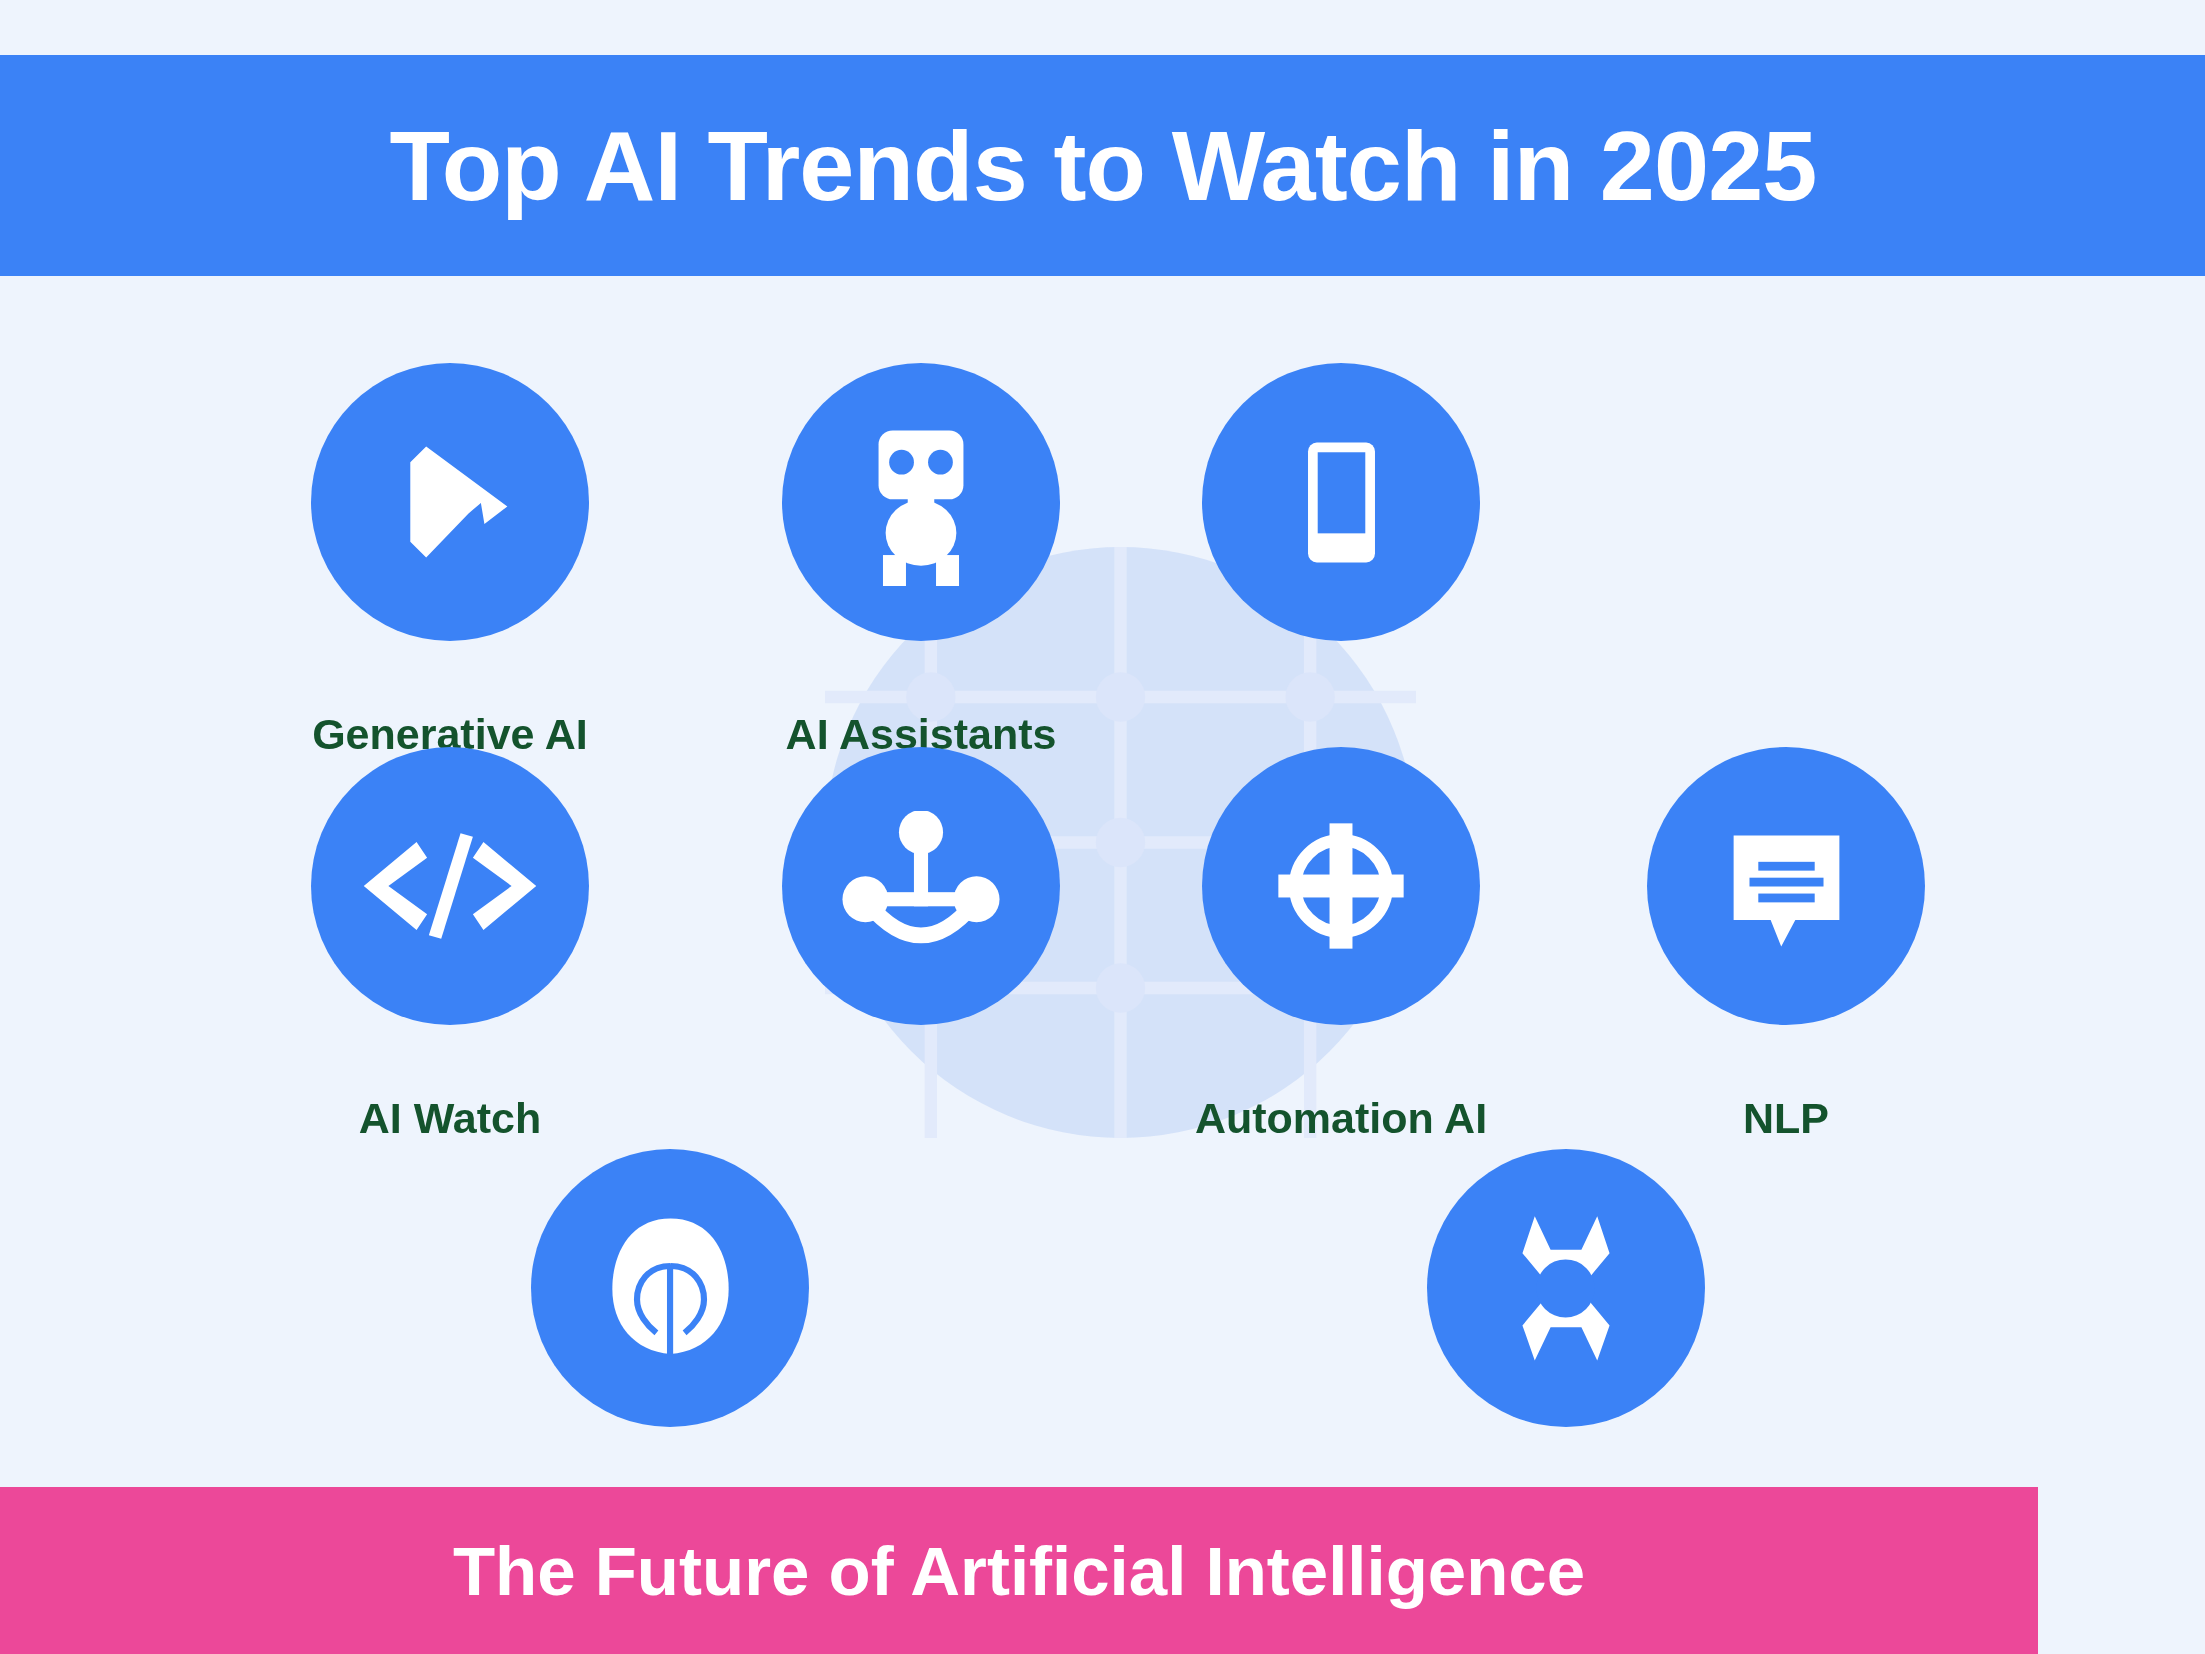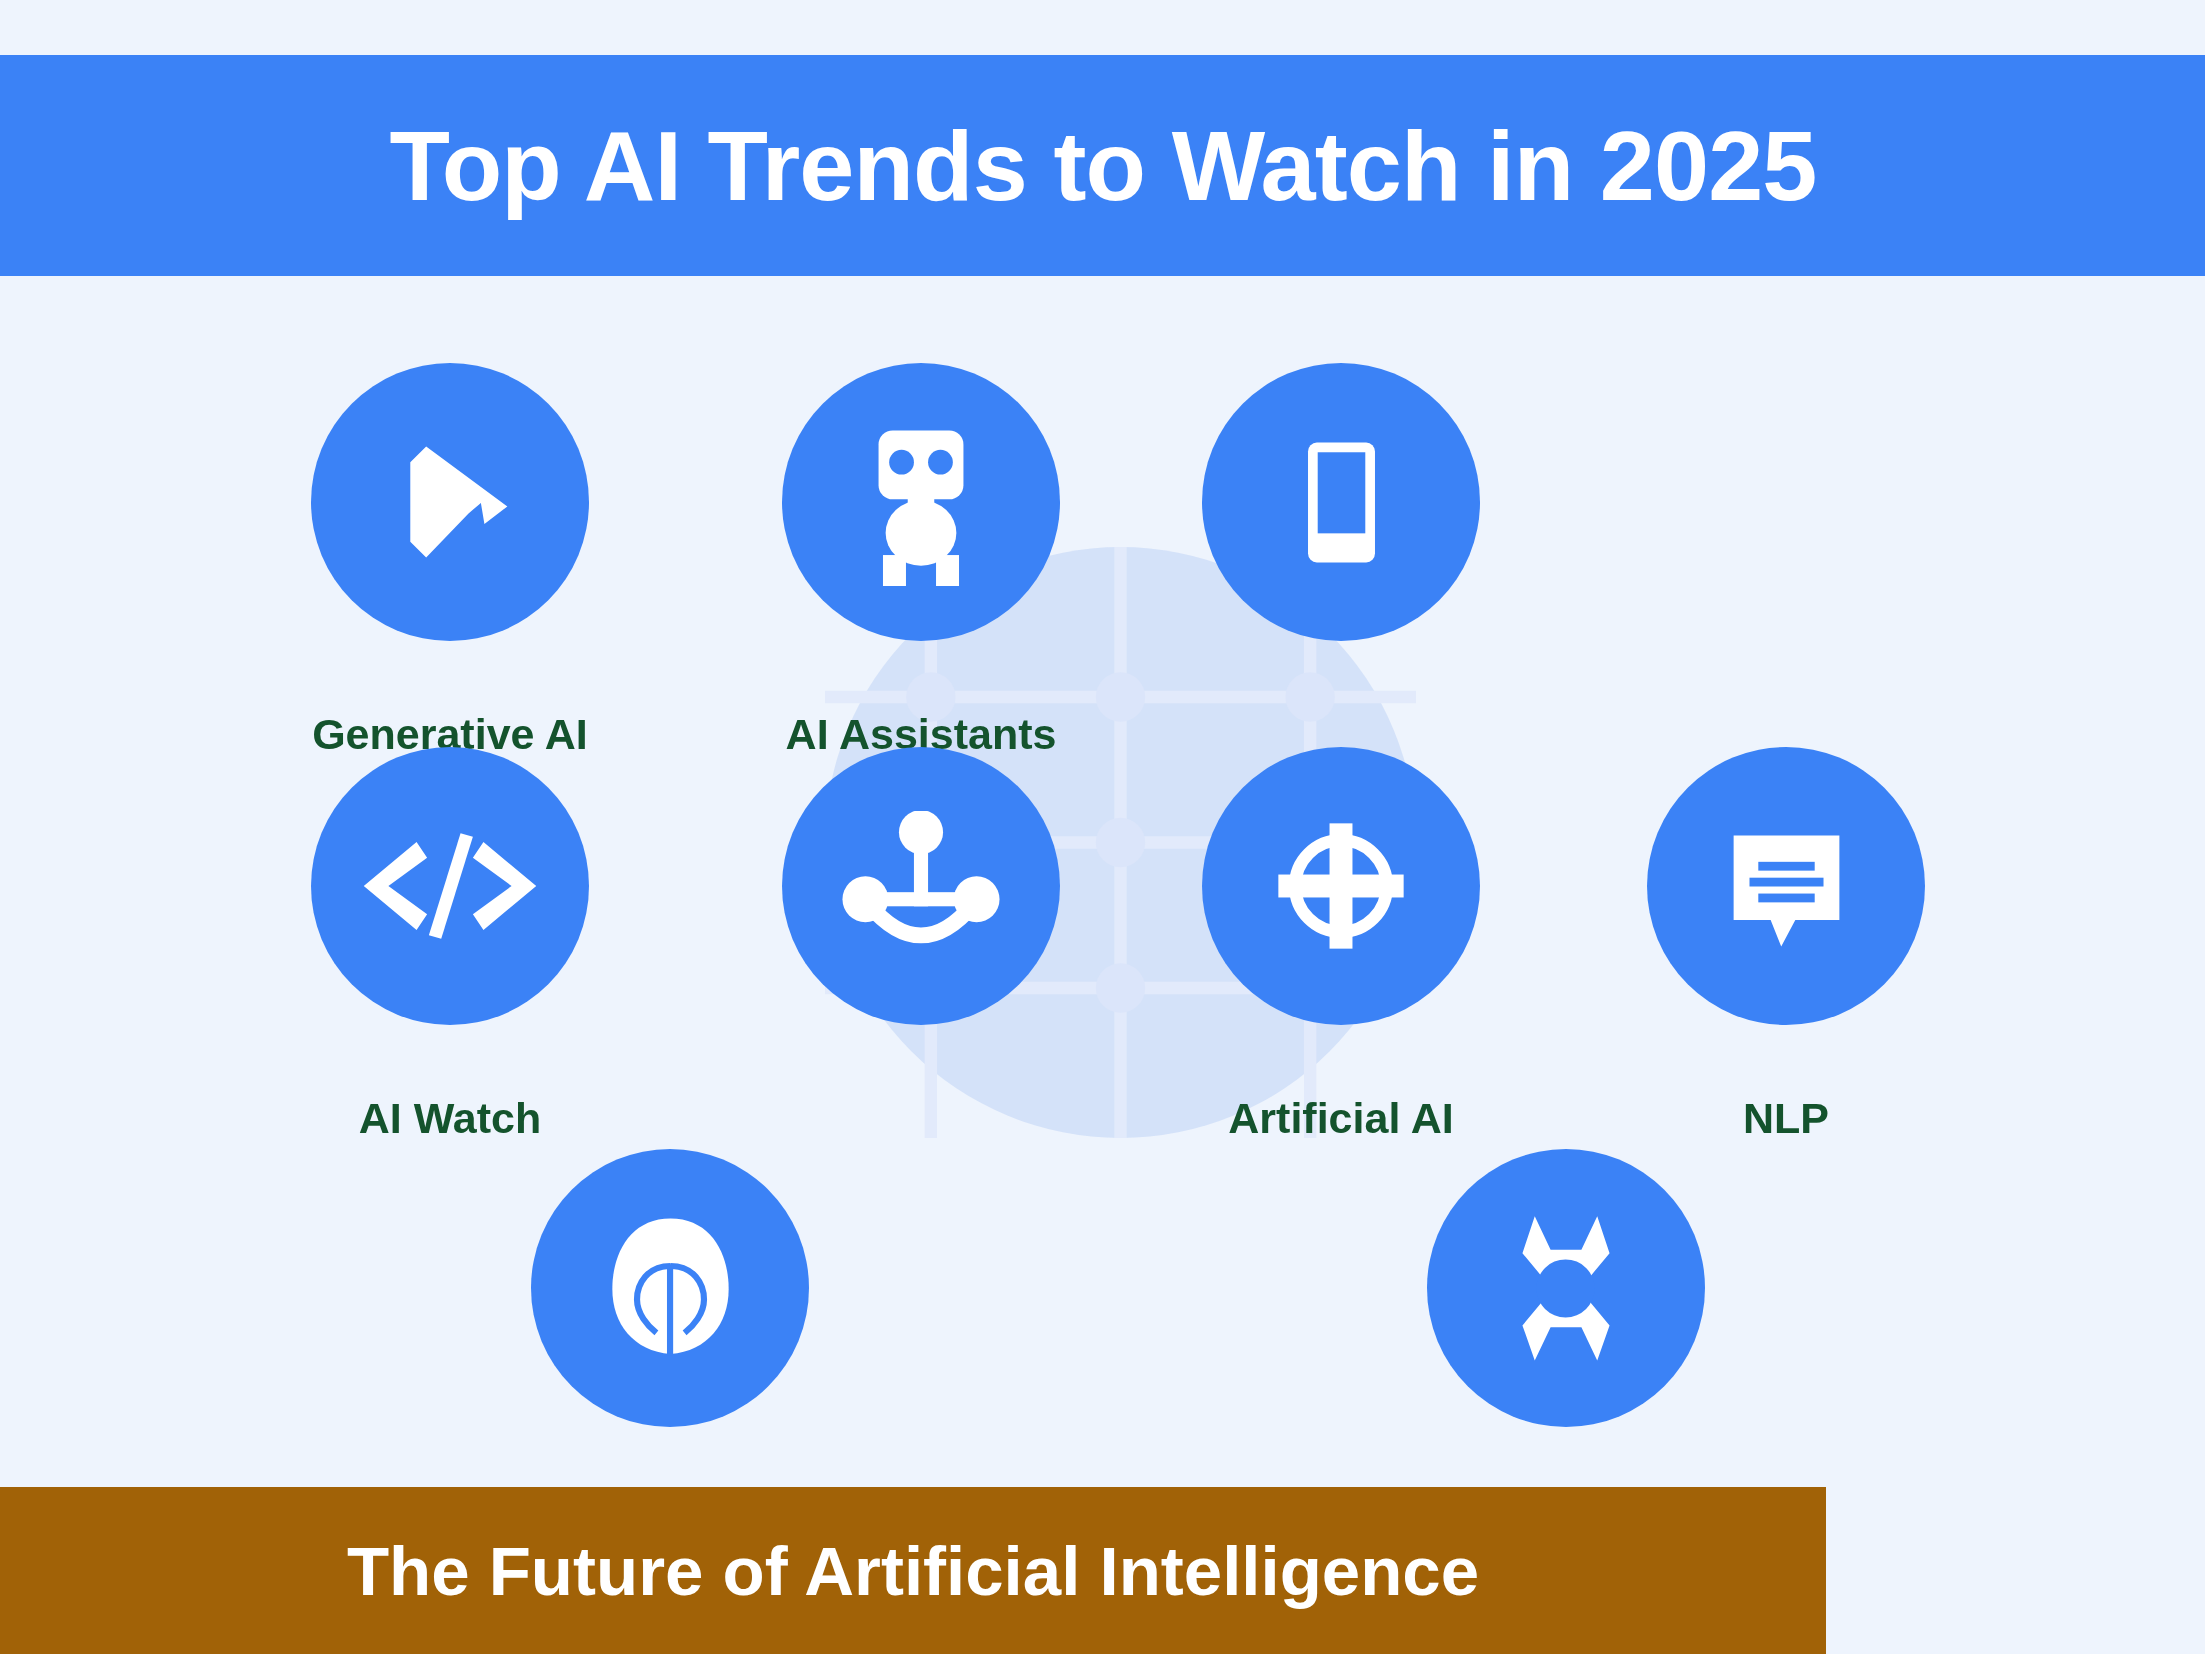--- a/index.html
+++ b/index.html
@@ -47,22 +47,22 @@
     font-weight: bold;
     letter-spacing: -0.9px;
     line-height: 1;
     white-space: nowrap;
   }
 
   
   .footer-banner {
     position: absolute;
     left: 0; top: 1487px;
-    width: 1826px; height: 168px;
-    background: #a16207;
+    width: 2038px; height: 168px;
+    background: #ec4899;
     display: flex;
     align-items: center;
     justify-content: center;
     z-index: 40;
   }
   .footer-title {
     color: #ffffff;
     font-size: 69px;
     font-weight: bold;
     line-height: 1;
@@ -214,21 +214,21 @@
   </div>
 
   <div class="trend-item r2 c3">
     <div class="trend-circle">
       <svg width="150" height="150" viewBox="0 0 170 170">
         <circle cx="85" cy="85" r="52" fill="none" stroke="#ffffff" stroke-width="14"></circle>
         <rect x="72" y="14" width="26" height="142" fill="#ffffff"></rect>
         <rect x="14" y="72" width="142" height="26" fill="#ffffff"></rect>
       </svg>
     </div>
-    <div class="trend-label">Artificial AI</div>
+    <div class="trend-label">Automation AI</div>
   </div>
 
   <div class="trend-item r2 c4">
     <div class="trend-circle">
       <svg width="141" height="141" viewBox="0 0 160 160">
         <path d="M20 22 H140 V118 H90 L74 148 L62 118 H20 Z" fill="#ffffff"></path>
         <rect x="48" y="52" width="64" height="10" fill="#3b82f6"></rect>
         <rect x="38" y="70" width="84" height="10" fill="#3b82f6"></rect>
         <rect x="48" y="88" width="64" height="10" fill="#3b82f6"></rect>
       </svg>

